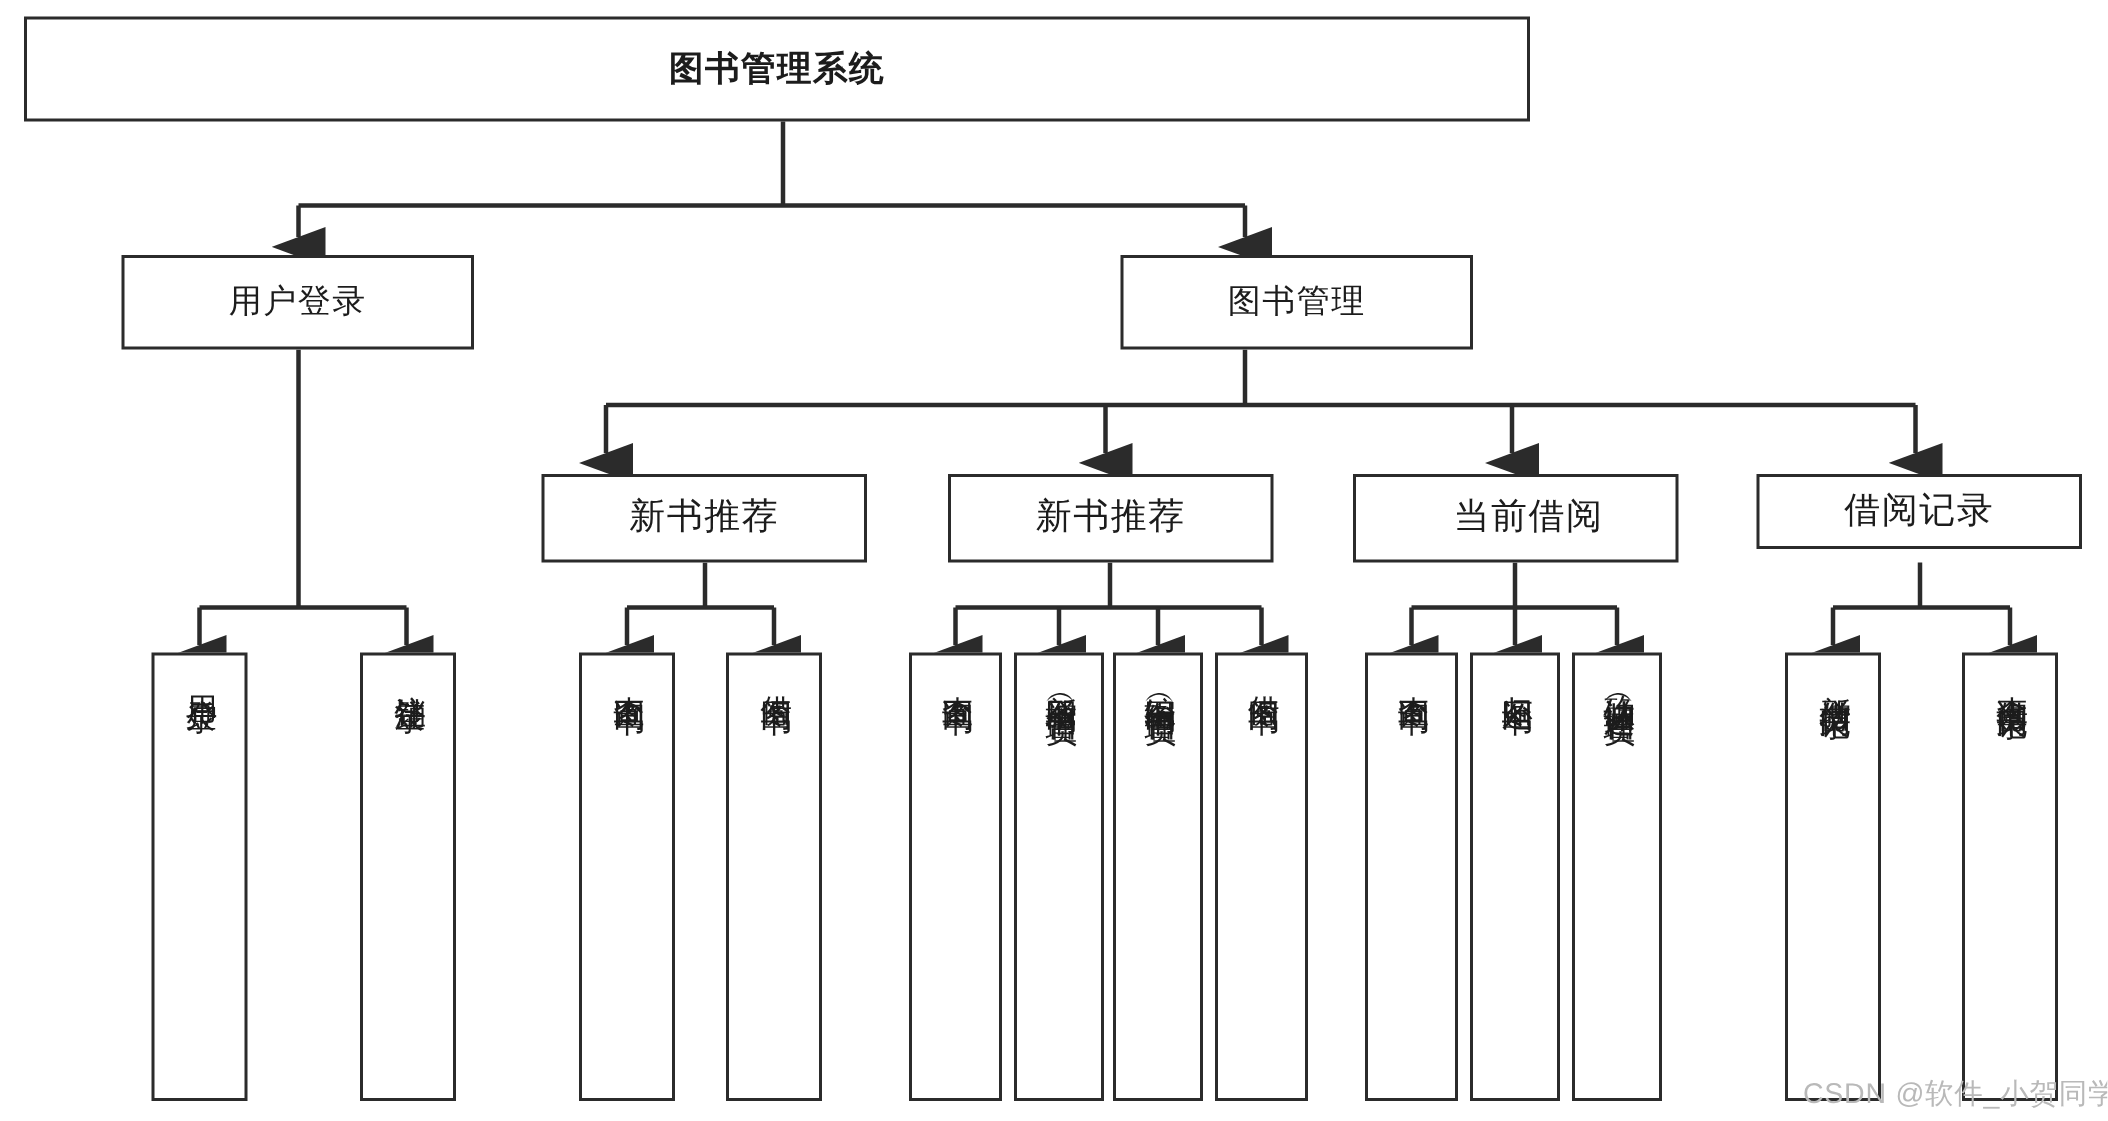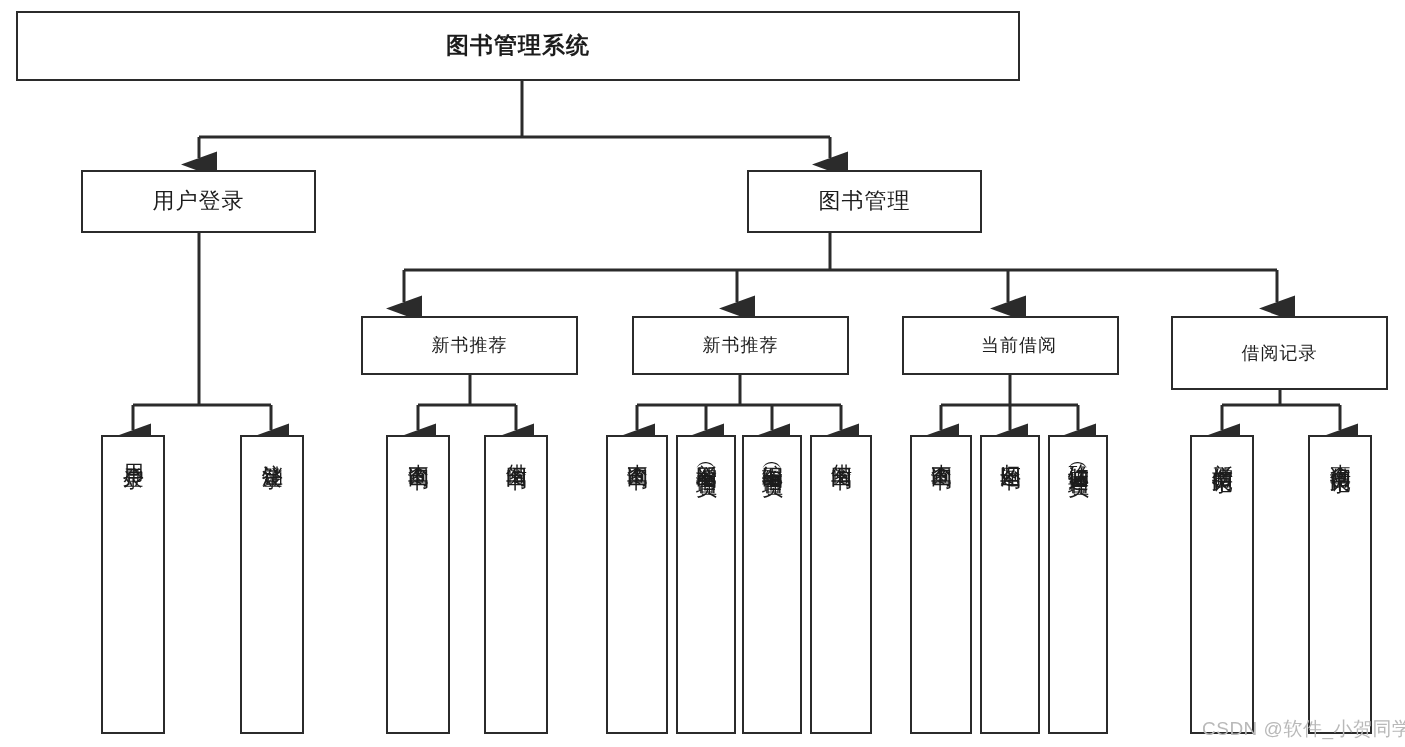--- a/index.html
+++ b/index.html
@@ -32,21 +32,21 @@
   }
   .node .label{
     font-size:22px;
     line-height:1.12;
     letter-spacing:1px;
     color:#1c1c1c;
     white-space:nowrap;
   }
   .node.root .label{font-size:23px;}
   .node.level2 .label{font-size:22px;}
-  .node.level3 .label{font-size:18px;}
+  .node.level3 .label{font-size:24px;}
   .node.leaf{
     align-items:flex-start;
     justify-content:center;
     padding-top:10px;
   }
   .node.leaf .label{
     writing-mode:vertical-rl;
     text-orientation:upright;
     font-size:21px;
     line-height:1.28;
@@ -132,21 +132,21 @@
 
   <div class="node level3" style="left:361px;top:316px;width:217px;height:59px;">
     <span class="label">新书推荐</span>
   </div>
   <div class="node level3" style="left:632px;top:316px;width:217px;height:59px;">
     <span class="label">新书推荐</span>
   </div>
   <div class="node level3" style="left:902px;top:316px;width:217px;height:59px;padding-left:17px;">
     <span class="label">当前借阅</span>
   </div>
-  <div class="node level3" style="left:1171px;top:316px;width:217px;height:74px;">
+  <div class="node level3" style="left:1171px;top:316px;width:217px;height:50px;">
     <span class="label">借阅记录</span>
   </div>
 
   <div class="node leaf" style="left:101px;top:435px;width:64px;height:299px;">
     <span class="label">用户登录</span>
   </div>
   <div class="node leaf" style="left:240px;top:435px;width:64px;height:299px;">
     <span class="label">注销登录</span>
   </div>
 

